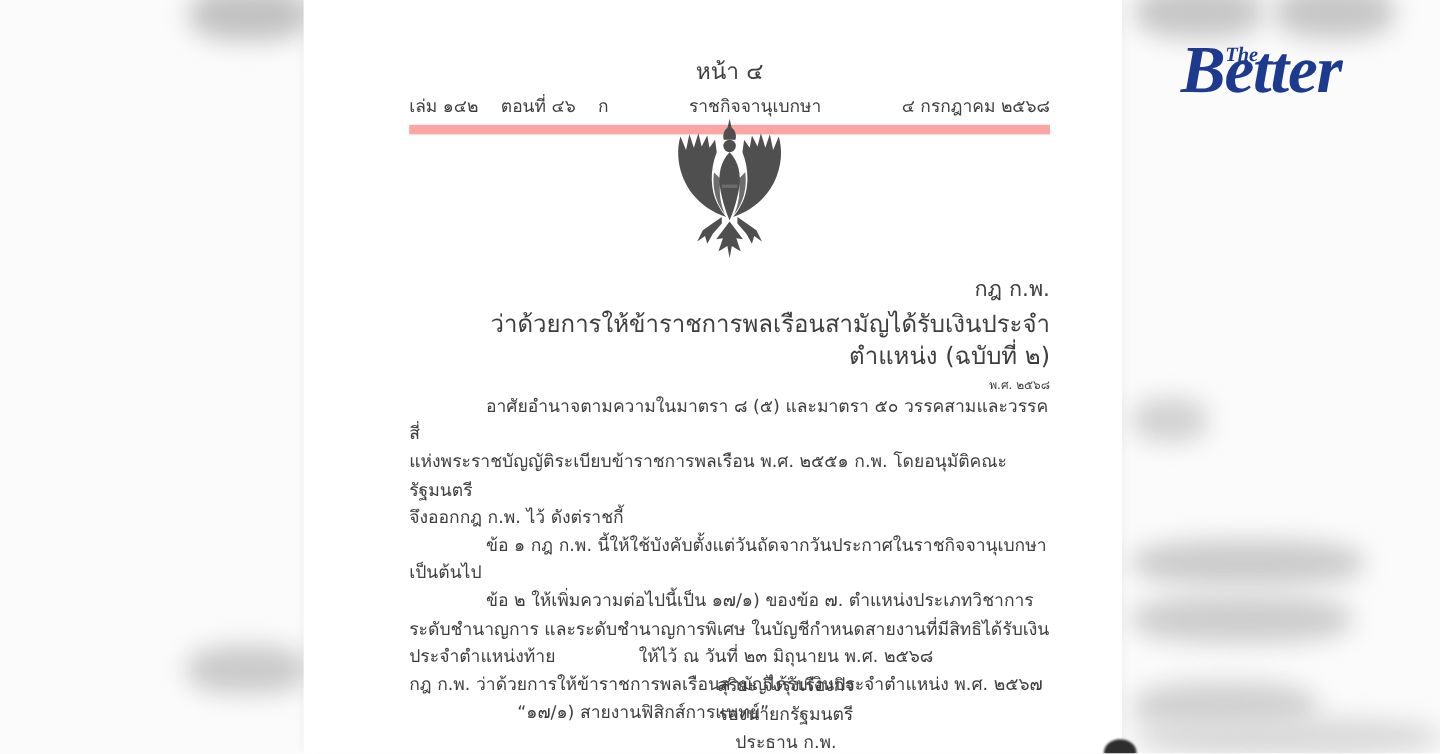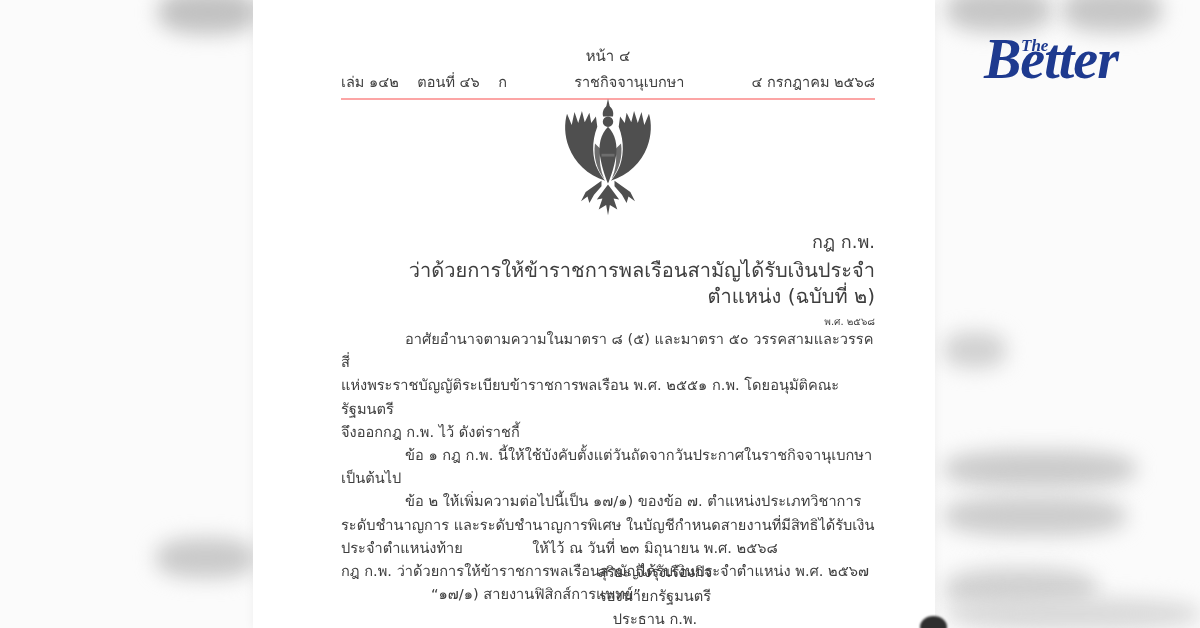--- a/index.html
+++ b/index.html
@@ -18,25 +18,25 @@
   .b7 { left:945px;  top:568px; width:152px; height:42px; background:#d1d1d1; }
   .b8 { left:156px;  top:538px; width:100px; height:40px; background:#cacaca; }
   .b9 { left:948px;  top:598px; width:252px; height:32px; background:#d9d9d9; }
 
   .page {
     position:absolute; left:253px; top:0; width:682px; height:628px;
     background:#ffffff; box-shadow:0 0 10px rgba(0,0,0,0.06);
     color:#3e3e3e;
   }
   .hdr { position:absolute; top:44px; left:88px; width:534px; }
-  .hdr-page { text-align:center; font-size:15px; }
+  .hdr-page { text-align:center; font-size:19px; }
   .hdr-row {
     display:flex; justify-content:space-between; align-items:baseline;
     font-size:14.5px; margin-top:2px; padding-bottom:5px;
-    border-bottom:2px solid #fca5a5;
+    border-bottom:8px solid #fca5a5;
   }
   .hdr-left span { margin-right:14px; }
   .hdr-left span:last-child { margin-right:0; }
 
   .emblem-wrap { position:absolute; top:97px; left:88px; width:534px; text-align:center; }
   .emblem-wrap svg { display:inline-block; }
 
   .title-block { position:absolute; top:229px; left:88px; width:534px; text-align:right; }
   .title-1 { font-size:18px;   line-height:25px; }
   .title-2 { font-size:20px;   line-height:26px; margin-top:3px; }

